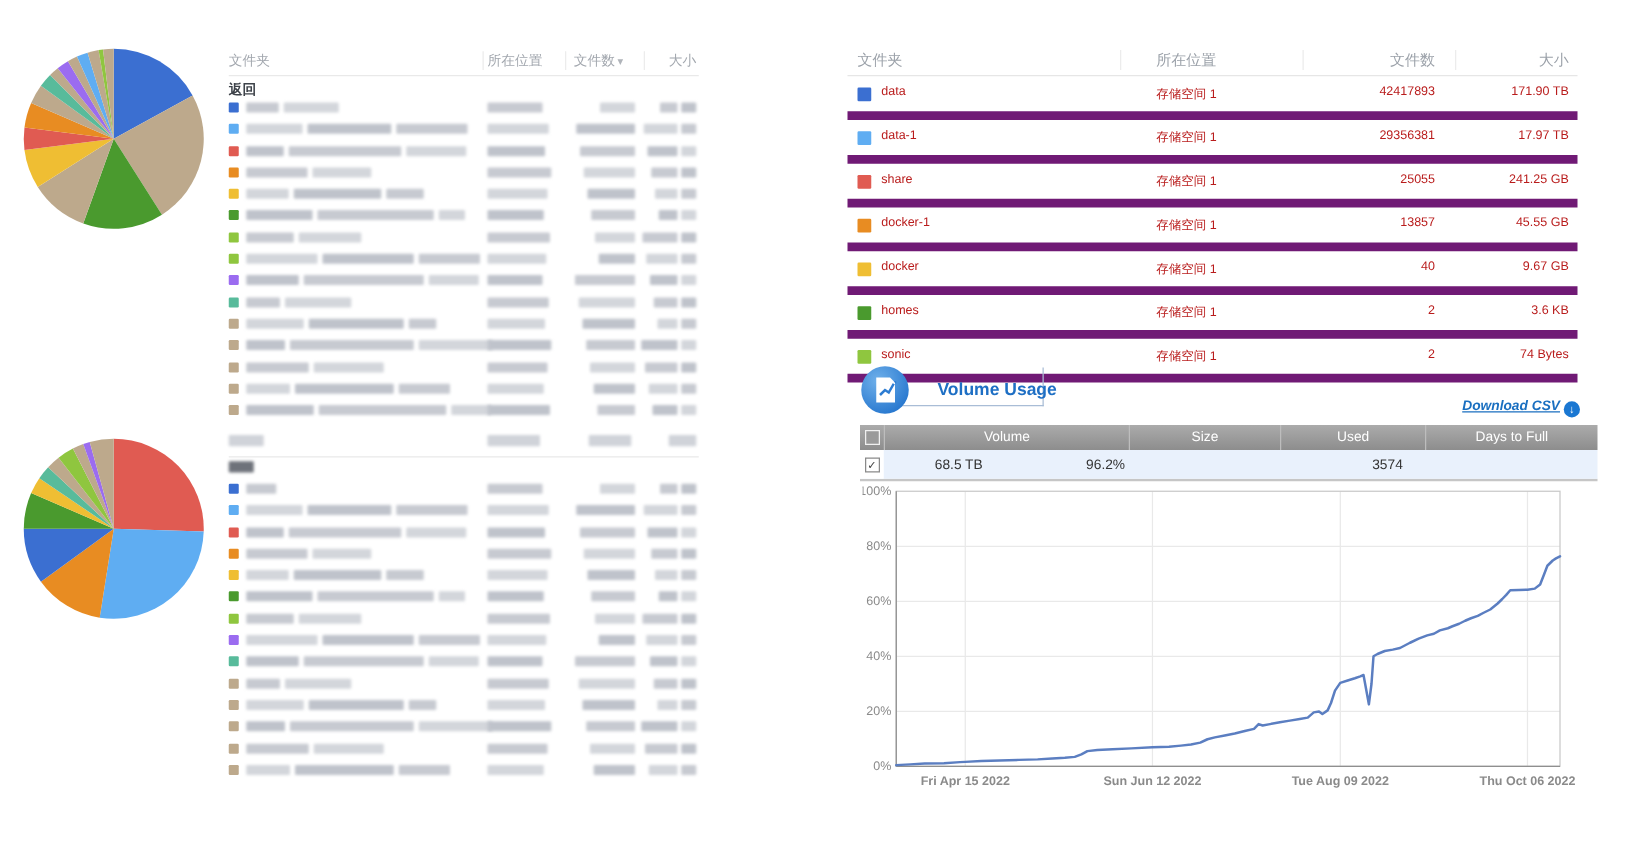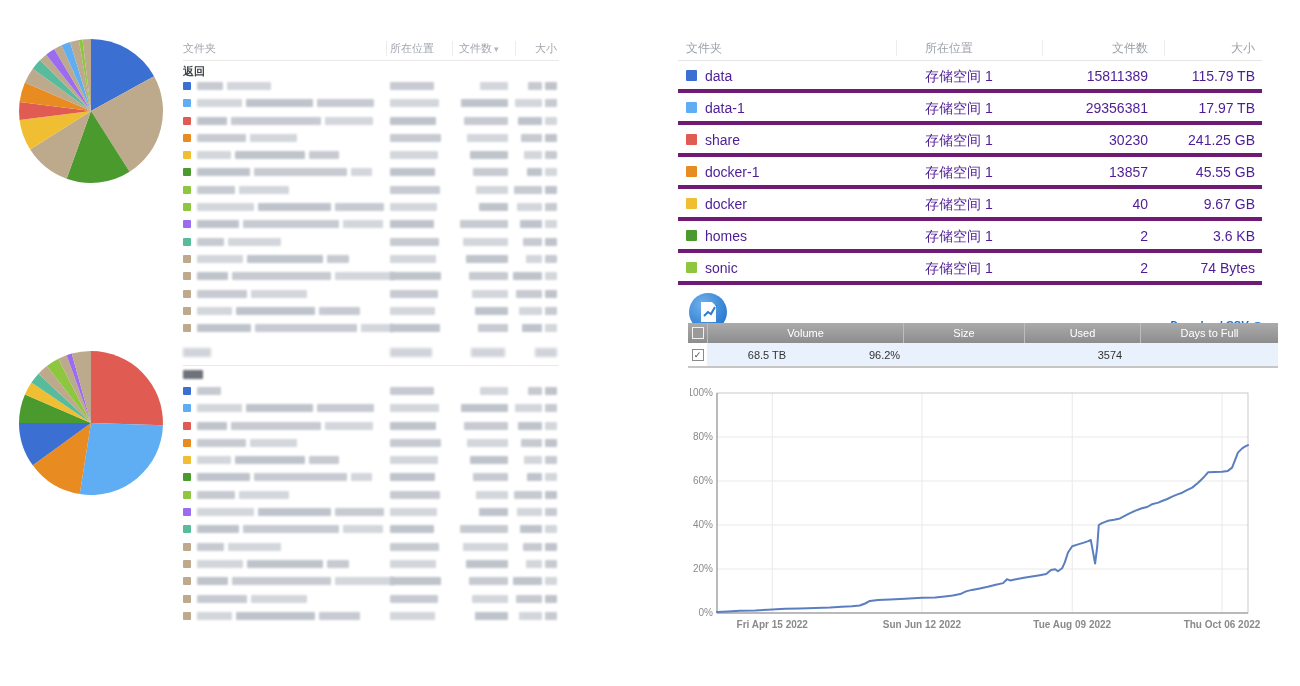--- a/index.html
+++ b/index.html
@@ -33,38 +33,38 @@
 
   
   #rtable{position:absolute;left:678px;top:36px;width:584px;}
   .rhd{position:relative;height:24px;border-bottom:1px solid #e6e6e6;font-size:12px;color:#9ba1a9;}
   .rhd span.h{position:absolute;top:4px;white-space:nowrap;}
   .rh-folder{left:8px;}
   .rh-loc{left:247px;}
   .rh-cnt{left:400px;width:70px;text-align:right;}
   .rh-size{right:7px;}
   .rsep{position:absolute;top:4px;height:16px;width:1px;background:#ececec;}
-  .rrow{position:relative;height:28px;border-bottom:4px solid #701a75;font-size:14px;color:#4c1d95;}
+  .rrow{position:relative;height:28px;border-bottom:7px solid #701a75;font-size:10px;color:#b91c1c;}
   .rsw{position:absolute;left:8px;top:9px;width:11px;height:11px;border-radius:1px;}
   .rname{position:absolute;left:27px;top:7px;}
   .rloc{position:absolute;left:247px;top:7px;}
   .rcnt{position:absolute;left:360px;top:7px;width:110px;text-align:right;}
   .rsize{position:absolute;right:7px;top:7px;width:110px;text-align:right;}
 
   
   #vol{position:absolute;left:688px;top:292px;width:594px;height:96px;}
   .vtitle-box{position:absolute;left:28px;top:2px;width:118px;height:30px;
               border-right:1px solid #a9bdd6;border-bottom:1px solid #a9bdd6;}
   .vtitle{position:absolute;left:34px;top:9px;font-size:14px;font-weight:bold;color:#1e6fc4;white-space:nowrap;}
   .vicon{position:absolute;left:0;top:0;width:40px;height:40px;}
   .dl{position:absolute;right:18px;top:27px;font-size:11px;color:#1a6fc0;cursor:pointer;white-space:nowrap;font-style:italic;}
   .dl .txt{text-decoration:underline;font-weight:bold;}
   .dlicon{display:inline-block;width:13px;height:13px;border-radius:50%;background:#1a77d2;color:#fff;
           font-size:9px;text-align:center;line-height:13px;vertical-align:-2px;margin-left:3px;font-weight:bold;}
-  .vtable{position:absolute;left:0;top:31px;right:4px;border-bottom:2px solid #c6c6c6;}
+  .vtable{position:absolute;left:0;top:48px;right:4px;border-bottom:2px solid #c6c6c6;}
   .vhrow{display:flex;height:20px;background:linear-gradient(#ababab,#8d8d8d);color:#fff;font-size:11px;}
   .vhrow .c{display:flex;align-items:center;justify-content:center;border-left:1px solid #bdbdbd;}
   .vhrow .c:first-child{border-left:none;}
   .vdrow{display:flex;height:23px;background:#e9f1fc;font-size:11px;color:#333;}
   .vdrow .c{display:flex;align-items:center;justify-content:center;}
   .c-cb{width:19px;flex:none;}
   .c-vol{width:189px;flex:none;}
   .c-size{width:120px;flex:none;}
   .c-used{width:115px;flex:none;}
   .c-days{flex:1;}
@@ -664,35 +664,35 @@
       <span class="rsep" style="left:364px"></span>
       <span class="h rh-cnt">文件数</span>
       <span class="rsep" style="left:486px"></span>
       <span class="h rh-size">大小</span>
     </div>
     <div id="rrows">
         <div class="rrow">
           <span class="rsw" style="background: rgb(59, 111, 209);"></span>
           <span class="rname">data</span>
           <span class="rloc">存储空间 1</span>
-          <span class="rcnt">15811389</span>
-          <span class="rsize">115.79 TB</span>
+          <span class="rcnt">42417893</span>
+          <span class="rsize">171.90 TB</span>
         </div>
         <div class="rrow">
           <span class="rsw" style="background: rgb(95, 173, 242);"></span>
           <span class="rname">data-1</span>
           <span class="rloc">存储空间 1</span>
           <span class="rcnt">29356381</span>
           <span class="rsize">17.97 TB</span>
         </div>
         <div class="rrow">
           <span class="rsw" style="background: rgb(224, 91, 82);"></span>
           <span class="rname">share</span>
           <span class="rloc">存储空间 1</span>
-          <span class="rcnt">30230</span>
+          <span class="rcnt">25055</span>
           <span class="rsize">241.25 GB</span>
         </div>
         <div class="rrow">
           <span class="rsw" style="background: rgb(232, 140, 34);"></span>
           <span class="rname">docker-1</span>
           <span class="rloc">存储空间 1</span>
           <span class="rcnt">13857</span>
           <span class="rsize">45.55 GB</span>
         </div>
         <div class="rrow">
@@ -713,20 +713,23 @@
           <span class="rsw" style="background: rgb(143, 198, 63);"></span>
           <span class="rname">sonic</span>
           <span class="rloc">存储空间 1</span>
           <span class="rcnt">2</span>
           <span class="rsize">74 Bytes</span>
         </div>
       </div>
   </div>
 
   <div id="vol">
+    <div class="vtitle-box">
+      <span class="vtitle">Volume Usage</span>
+    </div>
     <svg class="vicon" viewBox="0 0 40 40">
       <defs>
         <radialGradient id="vg" cx="35%" cy="30%" r="80%">
           <stop offset="0%" stop-color="#6fb0ea"></stop>
             <stop offset="100%" stop-color="#2374cd"></stop>
         </radialGradient>
       </defs>
       <circle cx="20" cy="20" r="19" fill="url(#vg)"></circle>
       <path d="M13 10 h11 l4 4 v16 h-15 z" fill="#fff"></path>
       <polyline points="16,24 20,20 23,22 27,15" fill="none" stroke="#2d7cd2" stroke-width="2"></polyline>

